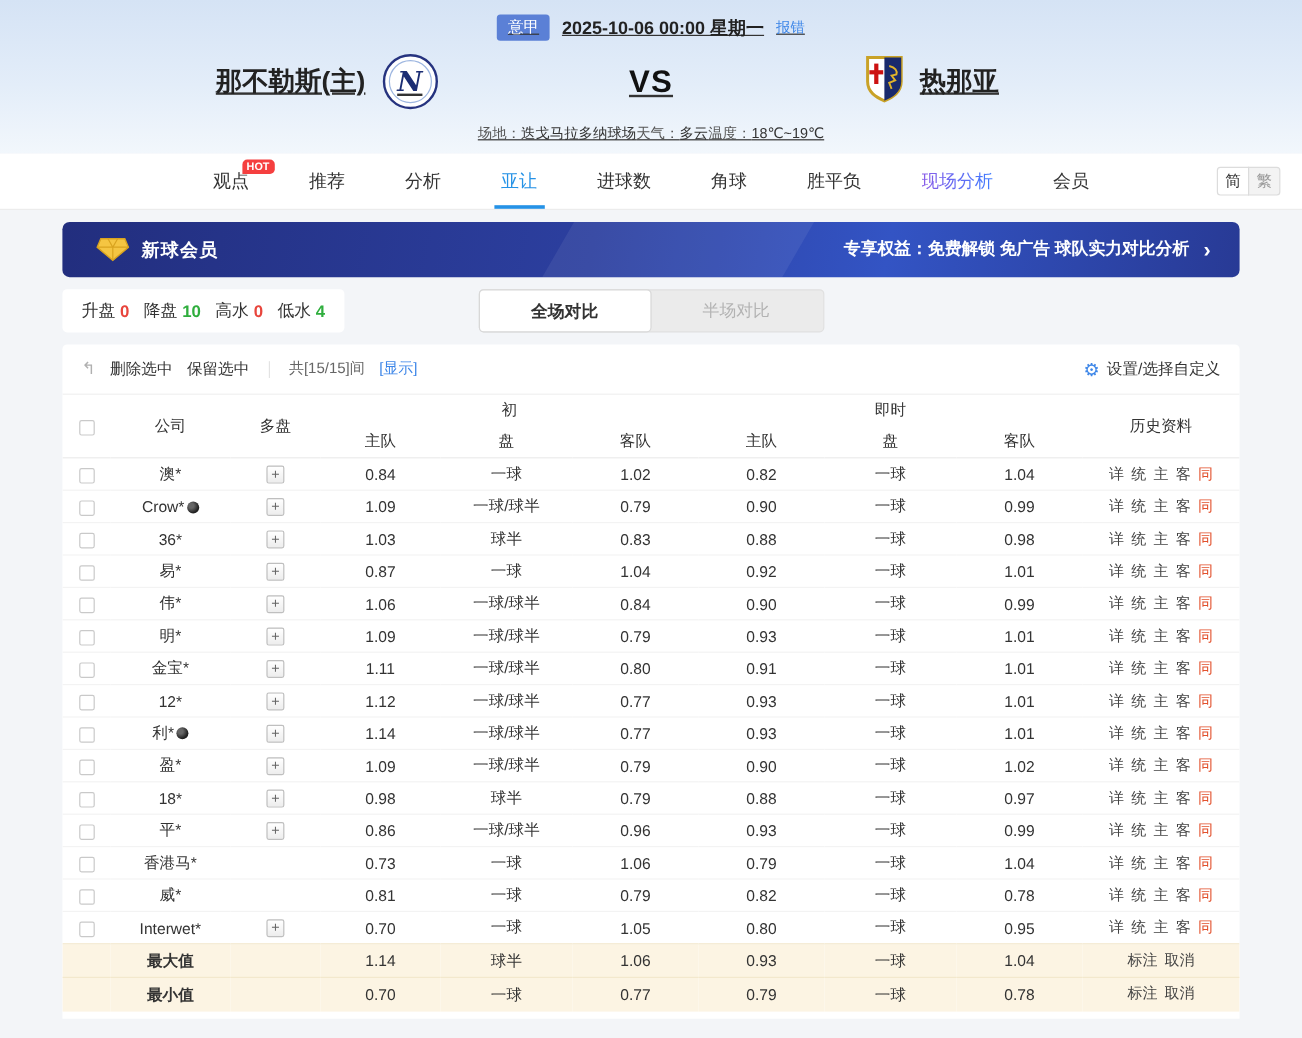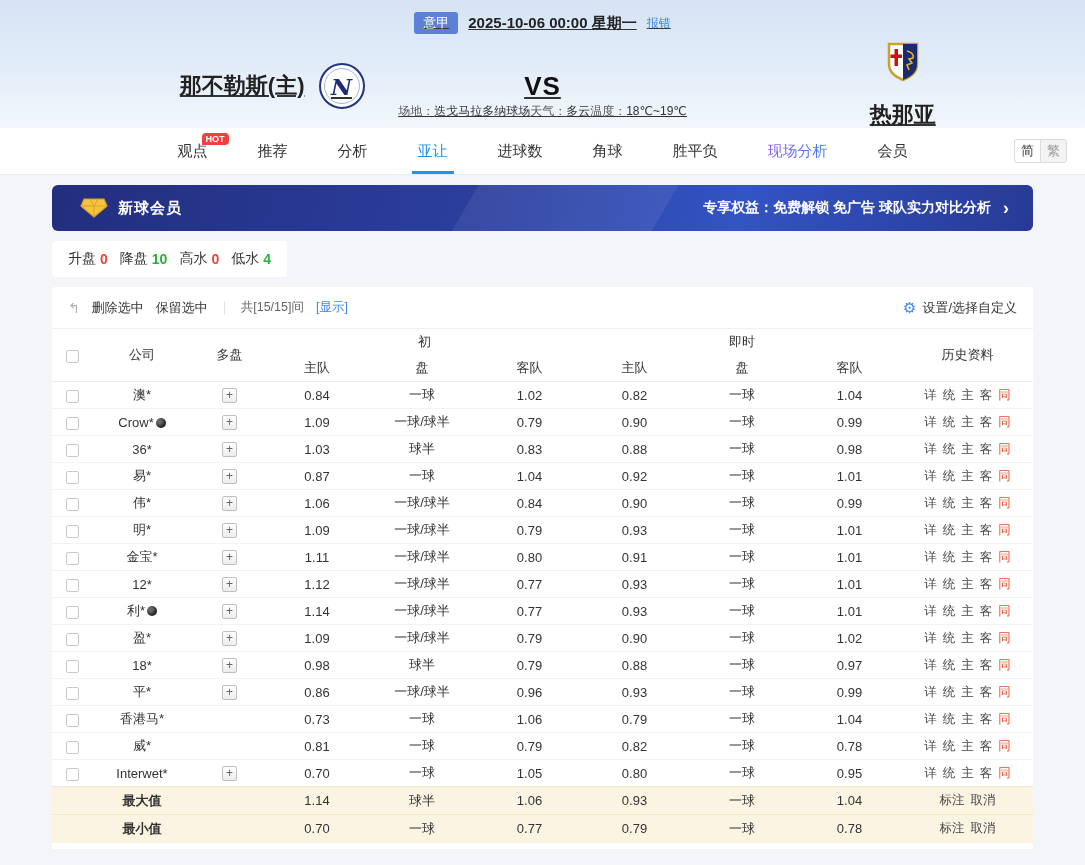--- a/index.html
+++ b/index.html
@@ -9,21 +9,21 @@
 
   
   .match-header { height:128px; background:linear-gradient(180deg,#d5e3f5 0%,#e3edf9 55%,#f2f7fc 100%);text-decoration:underline; }
   .mh-top { display:flex; justify-content:center; align-items:center; gap:10px; padding-top:12px; }
   .league-badge { background:#5b80d6; color:#fff; font-size:13px; padding:2px 9px; border-radius:3px; }
   .match-datetime { font-size:15px; font-weight:bold; color:#222; }
   .report-link { font-size:12px; color:#3d86e8; }
   .mh-teams { display:grid; grid-template-columns:1fr 120px 1fr; align-items:center; margin-top:8px; height:52px; }
   .team { display:flex; align-items:center; gap:14px; }
   .team.home { justify-content:flex-end; padding-right:118px; }
-  .team.away { justify-content:flex-start; padding-left:118px;flex-direction:column; }
+  .team.away { justify-content:flex-start; padding-left:118px; }
   .team-name { font-size:22px; font-weight:bold; color:#222; }
   .vs { text-align:center; font-size:26px; font-weight:bold; color:#111; letter-spacing:1px; }
   .logo.napoli { width:46px; height:46px; border-radius:50%; background:#fff; border:2px solid #26337f;
                  display:flex; align-items:center; justify-content:center; position:relative; }
   .logo.napoli::after { content:""; position:absolute; inset:3px; border:1px solid #9db6e0; border-radius:50%; }
   .logo.napoli .n { font-family:"DejaVu Serif",serif; font-style:italic; font-weight:bold; font-size:23px; color:#1b2d73; }
   .mh-info { display:flex; justify-content:center; font-size:12px; color:#555; margin-top:9px; }
   .mh-info b { font-weight:normal; color:#333; }
 
   
@@ -193,20 +193,24 @@
       <div class="filter-stats">
           <span class="f-label">升盘</span>
           <span class="f-val red">0</span>
           <span class="f-label">降盘</span>
           <span class="f-val green">10</span>
           <span class="f-label">高水</span>
           <span class="f-val red">0</span>
           <span class="f-label">低水</span>
           <span class="f-val green">4</span>
         </div>
+      <div class="match-toggle">
+        <span class="seg active">全场对比</span>
+        <span class="seg">半场对比</span>
+      </div>
     </div>
 
     <div class="card">
       <div class="card-controls">
         <span class="undo-icon">↰</span>
         <a>删除选中</a>
         <a>保留选中</a>
         <span class="divider"></span>
         <span class="count">共[15/15]间</span>
         <a class="show-link">[显示]</a>

